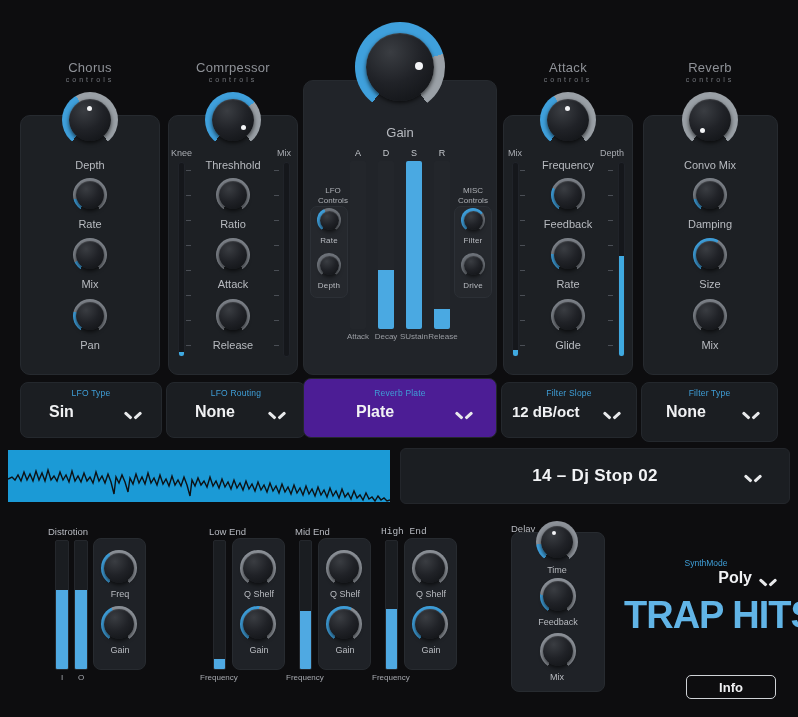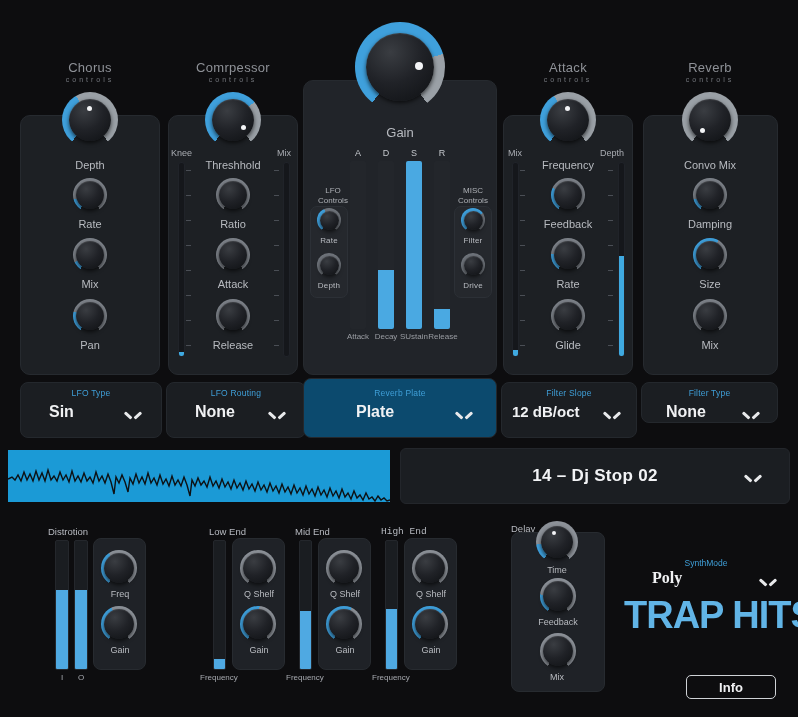--- a/index.html
+++ b/index.html
@@ -99,21 +99,21 @@
   }
 
   
   .ddrow { position:absolute; left:0; top:382px; width:798px; height:58px; }
   .dd {
     position:absolute;
     background:#1b1e22;
     border-radius:8px;
     border:1px solid #24282d;
   }
-  .dd.hl { background:#0c4a6e; }
+  .dd.hl { background:#4c1d95; }
   .dd-label {
     position:absolute; top:5px; left:0; right:0;
     text-align:center; font-size:8.5px; color:#3f9fd8; letter-spacing:.2px;
   }
   .dd-value {
     position:absolute; top:20px; left:0; right:0;
     text-align:center; font-size:16px; color:#f0f1f3; font-weight:bold;
   }
   .chev {
     position:absolute; width:16px; height:10px;
@@ -169,22 +169,22 @@
     position:absolute; right:22px; top:163px; width:90px; height:24px;
     border:1px solid #cfd2d6; border-radius:5px; background:#0d0d0f;
     display:flex; align-items:center; justify-content:center;
     font-size:13px; color:#f0f1f3; font-weight:bold;
   }
   .synthmode-lbl {
     position:absolute; right:32px; top:46px; width:120px; text-align:center;
     font-size:8.5px; color:#3f9fd8;
   }
   .synthmode-val {
-    position:absolute; right:46px; top:57px; width:100px; text-align:left;
-    font-size:16px; color:#f0f1f3; font-weight:bold;font-family:Liberation Serif, serif;
+    position:absolute; right:46px; top:57px; width:100px; text-align:right;
+    font-size:16px; color:#f0f1f3; font-weight:bold;
   }
 </style>
 </head>
 <body>
 
 <div class="app">
 
   <div class="rack">
 
     <div class="panel" style="left:20px; top:115px; width:140px; height:260px;"></div>
@@ -450,21 +450,21 @@
       <div class="dd-value" style="top:24px; text-align:left; padding-left:52px;">Plate</div>
       <div class="chev" style="right:24px; top:30px;"></div>
     </div>
 
     <div class="dd" style="left:501px; top:0; width:136px; height:56px;">
       <div class="dd-label">Filter Slope</div>
       <div class="dd-value" style="text-align:left; padding-left:10px; font-size:15px;">12 dB/oct</div>
       <div class="chev" style="right:16px; top:26px;"></div>
     </div>
 
-    <div class="dd" style="left:641px; top:0; width:137px; height:41px;text-decoration:underline;">
+    <div class="dd" style="left:641px; top:0; width:137px; height:60px;text-decoration:underline;">
       <div class="dd-label">Filter Type</div>
       <div class="dd-value" style="text-align:left; padding-left:24px;">None</div>
       <div class="chev" style="right:18px; top:26px;"></div>
     </div>
   </div>
 
   <div class="waverow">
     <div class="wave">
       <svg width="382" height="52" viewBox="0 0 382 52" preserveAspectRatio="none">
         <path d="M0,29 L4,27 L7,30 L10,25 L13,31 L16,22 L19,30 L22,24 L25,31 L28,21 L31,30 L34,23 L37,31 L40,20 L43,30 L46,26 L49,31 L52,22 L55,30 L58,25 L61,32 L64,21 L67,31 L70,26 L73,32 L76,23 L79,31 L82,27 L85,33 L88,22 L91,31 L94,26 L97,33 L100,24 L103,32 L106,44 L108,27 L111,33 L114,25 L117,32 L120,42 L122,28 L125,34 L128,24 L131,33 L134,27 L137,34 L140,23 L143,33 L146,28 L149,35 L152,25 L155,34 L158,29 L161,36 L164,26 L167,35 L170,30 L173,36 L176,27 L179,35 L182,46 L184,30 L187,36 L190,28 L193,35 L196,31 L199,37 L202,27 L205,36 L208,31 L211,38 L214,29 L217,37 L220,32 L223,39 L226,30 L229,38 L232,33 L235,40 L238,31 L241,39 L244,34 L247,41 L250,32 L253,40 L256,35 L259,42 L262,33 L265,41 L268,36 L271,43 L274,34 L277,42 L280,37 L283,44 L286,35 L289,43 L292,38 L295,45 L298,36 L301,44 L304,39 L307,46 L310,37 L313,45 L316,40 L319,47 L322,38 L325,46 L328,41 L331,48 L334,39 L337,47 L340,43 L343,49 L346,41 L349,48 L352,45 L355,50 L358,43 L361,49 L364,47 L367,51 L370,46 L373,50 L376,48 L379,51 L382,50" fill="none" stroke="#0d1114" stroke-width="1.4"></path>

